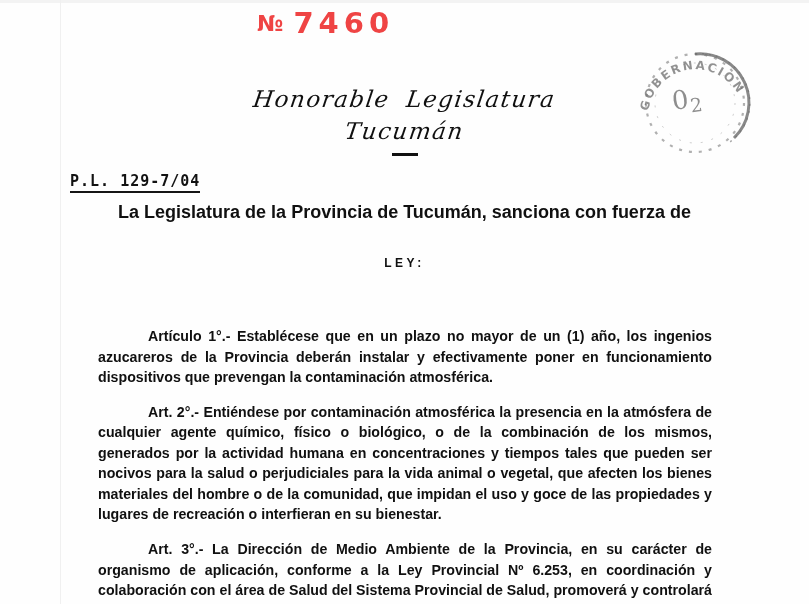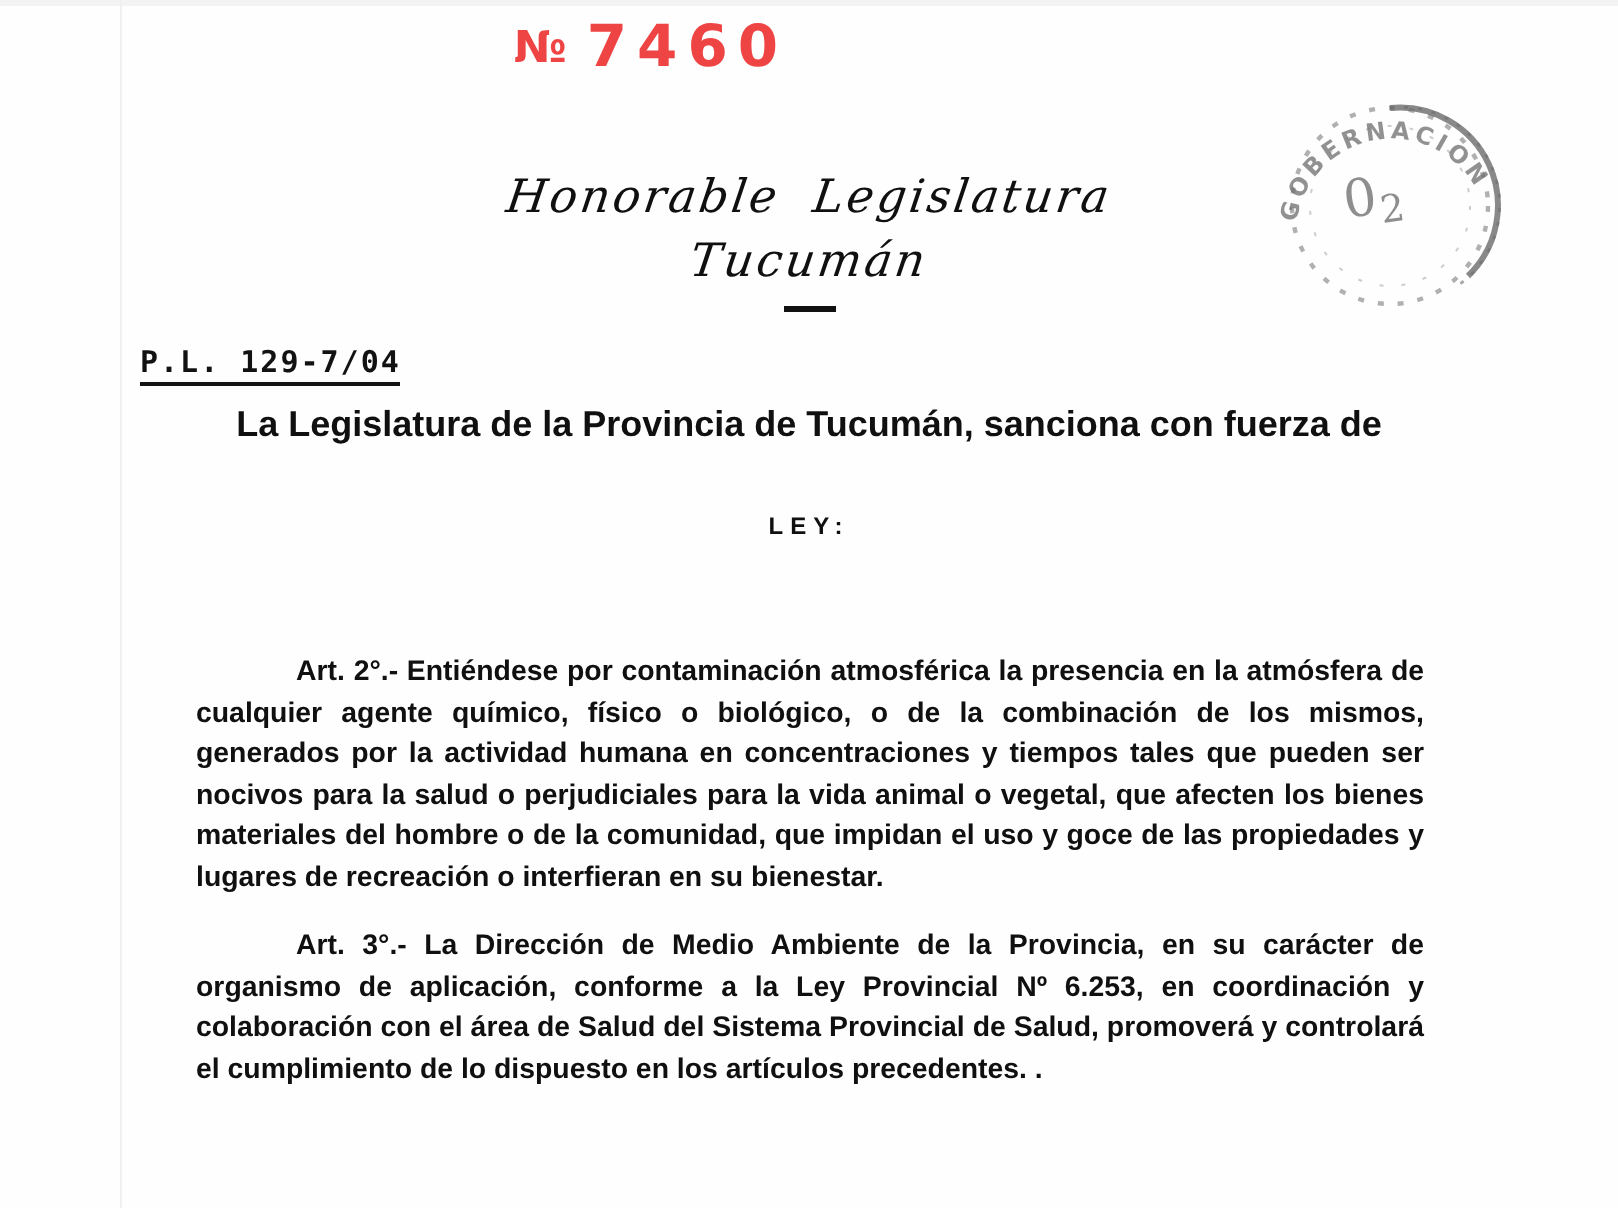--- a/index.html
+++ b/index.html
@@ -209,20 +209,23 @@
   </div>
 
   <div class="pl-ref">P.L. 129-7/04</div>
 
   <div class="preamble">La Legislatura de la Provincia de Tucumán, sanciona con fuerza de</div>
 
   <div class="ley-heading">LEY:</div>
 
   <div class="articles">
     <p class="article">
+      <span class="art-label">Artículo 1°.-</span><span class="art-body"> Establécese que en un plazo no mayor de un (1) año, los ingenios azucareros de la Provincia deberán instalar y efectivamente poner en funcionamiento dispositivos que prevengan la contaminación atmosférica.</span>
+    </p>
+    <p class="article">
       <span class="art-label">Art. 2°.-</span><span class="art-body"> Entiéndese por contaminación atmosférica la presencia en la atmósfera de cualquier agente químico, físico o biológico, o de la combinación de los mismos, generados por la actividad humana en concentraciones y tiempos tales que pueden ser nocivos para la salud o perjudiciales para la vida animal o vegetal, que afecten los bienes materiales del hombre o de la comunidad, que impidan el uso y goce de las propiedades y lugares de recreación o interfieran en su bienestar.</span>
     </p>
     <p class="article">
       <span class="art-label">Art. 3°.-</span><span class="art-body"> La Dirección de Medio Ambiente de la Provincia, en su carácter de organismo de aplicación, conforme a la Ley Provincial Nº 6.253, en coordinación y colaboración con el área de Salud del Sistema Provincial de Salud, promoverá y controlará el cumplimiento de lo dispuesto en los artículos precedentes. .</span>
     </p>
   </div>
 
 </div>
 
 </body></html>

